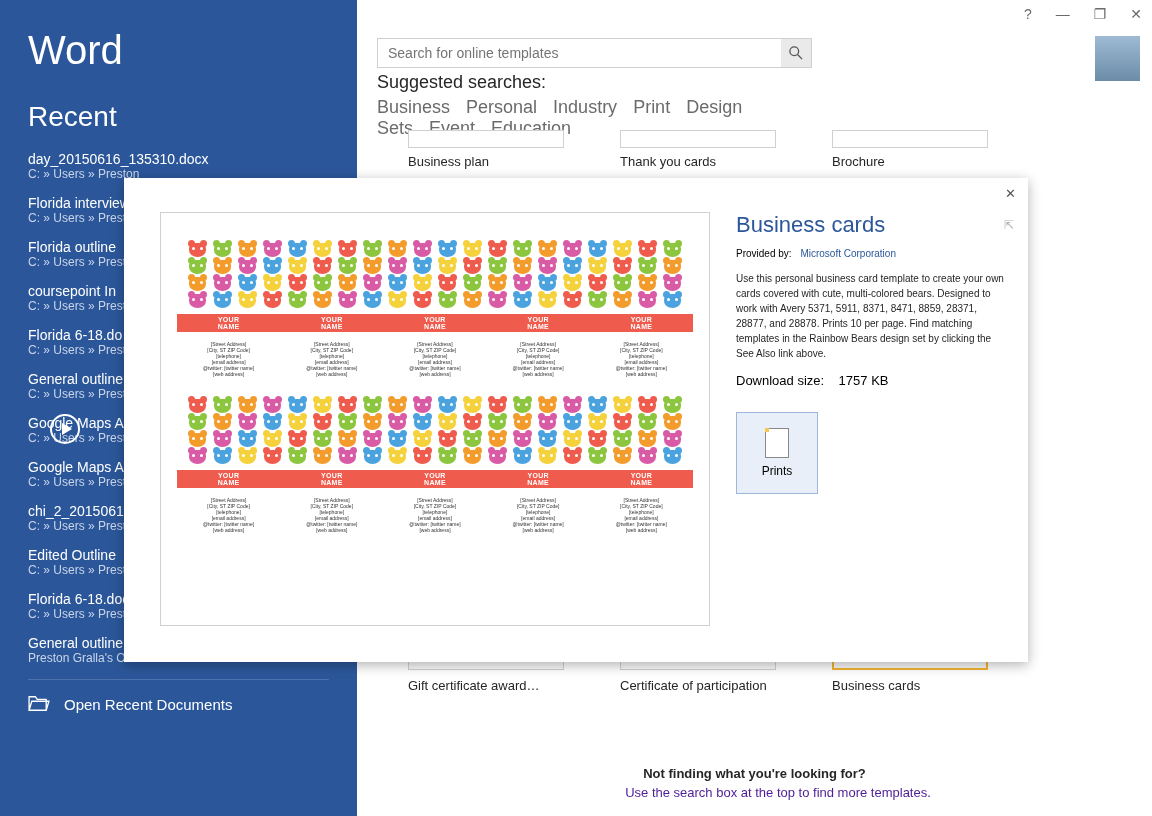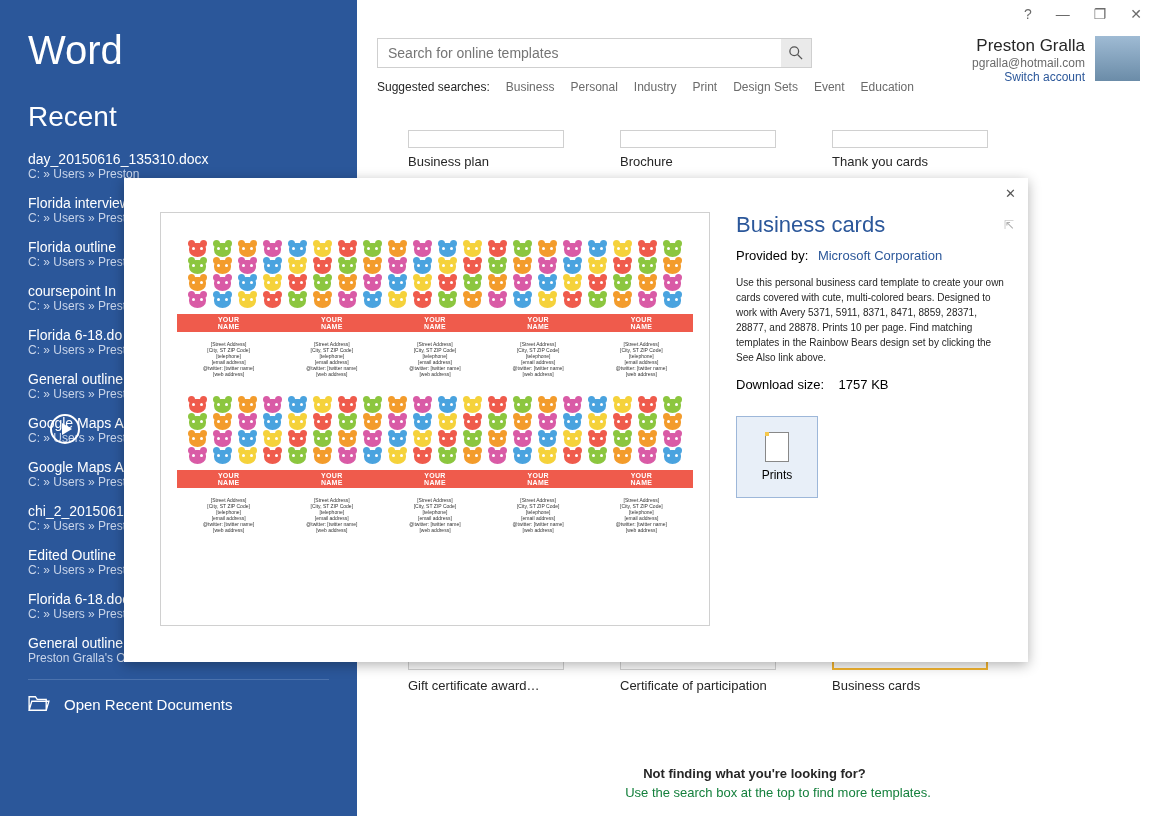--- a/index.html
+++ b/index.html
@@ -22,45 +22,45 @@
 .account { position: absolute; top: 36px; right: 12px; text-align: right; font-size: 13px; display: flex; align-items: flex-start; gap: 10px; }
 .account .info .uname { font-size: 17px; color: #262626; }
 .account .info .uemail { color: #6b6b6b; font-size: 12px; }
 .account .info .switch { color: #2b579a; cursor: pointer; font-size: 12px; }
 .account .avatar { width: 45px; height: 45px; background: linear-gradient(#9fbbd4,#6b8ca8); }
 
 .search-bar { position: absolute; top: 38px; left: 20px; width: 435px; height: 30px; border: 1px solid #cfcfcf; display: flex; }
 .search-bar input { flex: 1; border: none; padding: 0 10px; font-size: 14px; outline: none; color: #767676; }
 .search-bar .search-btn { width: 30px; background: #eaeaea; display: flex; align-items: center; justify-content: center; cursor: pointer; }
 
-.suggested { position: absolute; top: 80px; left: 20px; font-size: 12px; color: #444; display: flex; flex-wrap: wrap; gap: 16px; max-width: 560px; }
+.suggested { position: absolute; top: 72px; left: 20px; font-size: 18px; color: #444; display: flex; flex-wrap: wrap; gap: 4px; max-width: 560px; }
 .suggested .sugg-label { color: #262626; }
 .suggested .sugg-link { color: #6b6b6b; cursor: pointer; }
 
 .template-row { position: absolute; left: 51px; display: flex; gap: 56px; }
 .row1 { top: 130px; }
 .tpl { width: 156px; }
 .thumb { width: 156px; height: 18px; border: 1px solid #d0d0d0; background: #fff; margin-bottom: 6px; }
 .tpl-label { font-size: 13px; color: #262626; }
 
 .not-finding { position: absolute; left: 0; right: 0; top: 766px; text-align: center; font-size: 13px; }
 .not-finding .t1 { font-weight: 600; color: #262626; margin-bottom: 4px; }
-.not-finding .t2 { color: #15803d; margin-left: 47px; }
+.not-finding .t2 { color: #4c1d95; margin-left: 47px; }
 
 .thumb2 { width: 156px; height: 110px; border: 1px solid #d0d0d0; background: #fafafa; margin-bottom: 8px; position: relative; }
 .row3 { position: absolute; left: 51px; top: 560px; display: flex; gap: 56px; }
 .sel { border: 2px solid #f2b430; }
 
 .modal { position: absolute; left: 124px; top: 178px; width: 904px; height: 484px; background: #fff; box-shadow: 0 3px 12px rgba(0,0,0,.3); }
 .modal-close { position: absolute; top: 8px; right: 12px; cursor: pointer; font-size: 13px; color: #555; }
 .modal-pin { position: absolute; top: 40px; right: 14px; color: #b0b0b0; font-size: 12px; }
 .preview { position: absolute; left: 36px; top: 34px; width: 550px; height: 414px; border: 1px solid #d0d0d0; background: #fff; padding: 30px 16px 10px 16px; overflow: hidden; }
 .details { position: absolute; left: 612px; top: 34px; right: 24px; }
 .details h2 { font-size: 22px; color: #2b579a; font-weight: 400; margin-bottom: 10px; }
-.provided { font-size: 13px; margin-bottom: 12px; }
+.provided { font-size: 10px; margin-bottom: 12px; }
 .provided .corp { color: #2b579a; margin-left: 6px; }
 .desc { font-size: 10px; color: #262626; line-height: 1.5; margin-bottom: 12px; }
 .dlsize { font-size: 13px; margin-bottom: 24px; }
 .create-btn { width: 82px; height: 82px; border: 1px solid #9db7d9; background: #e8eff8; display: flex; flex-direction: column; align-items: center; justify-content: center; cursor: pointer; gap: 6px; }
 .create-btn .create-icon { width: 24px; height: 30px; border: 1px solid #888; background: #fff; position: relative; }
 .create-btn .create-icon::before { content: ""; position: absolute; top: -4px; left: -4px; width: 10px; height: 10px; background: radial-gradient(circle,#f6c84c 30%,transparent 31%); }
 .create-btn .cl { font-size: 12px; }
 
 .card-sheet { display: flex; flex-direction: column; gap: 6px; }
 .bear-rows { display: flex; flex-direction: column; gap: 3px; }
@@ -152,25 +152,20 @@
 
 <div class="main">
   <div class="window-controls">
     <span>?</span>
     <span>—</span>
     <span>❐</span>
     <span>✕</span>
   </div>
 
   <div class="account">
-    <div class="info">
-      <div class="uname">Preston Gralla</div>
-      <div class="uemail">pgralla@hotmail.com</div>
-      <div class="switch">Switch account</div>
-    </div>
     <div class="avatar"></div>
   </div>
 
   <div class="search-bar">
     <input placeholder="Search for online templates" style="">
     <div class="search-btn">
       <svg width="14" height="14" viewBox="0 0 16 16">
           <circle cx="6" cy="6" r="5" fill="none" stroke="#555" stroke-width="1.5"></circle>
           <line x1="10" y1="10" x2="15" y2="15" stroke="#555" stroke-width="1.5"></line>
         </svg>
@@ -182,25 +177,25 @@
     <span id="sugg-links"><span class="sugg-link" style="margin-right: 16px;">Business</span><span class="sugg-link" style="margin-right: 16px;">Personal</span><span class="sugg-link" style="margin-right: 16px;">Industry</span><span class="sugg-link" style="margin-right: 16px;">Print</span><span class="sugg-link" style="margin-right: 16px;">Design Sets</span><span class="sugg-link" style="margin-right: 16px;">Event</span><span class="sugg-link" style="margin-right: 16px;">Education</span></span>
   </div>
 
   <div class="template-row row1" id="row1">
       <div class="tpl">
         <div class="thumb"></div>
         <div class="tpl-label">Business plan</div>
       </div>
       <div class="tpl">
         <div class="thumb"></div>
-        <div class="tpl-label">Brochure</div>
+        <div class="tpl-label">Thank you cards</div>
       </div>
       <div class="tpl">
         <div class="thumb"></div>
-        <div class="tpl-label">Thank you cards</div>
+        <div class="tpl-label">Brochure</div>
       </div>
     </div>
 
   <div class="row3" id="row3">
       <div class="tpl">
         <div class="thumb2"></div>
         <div class="tpl-label">Gift certificate award…</div>
       </div>
       <div class="tpl">
         <div class="thumb2"></div>

